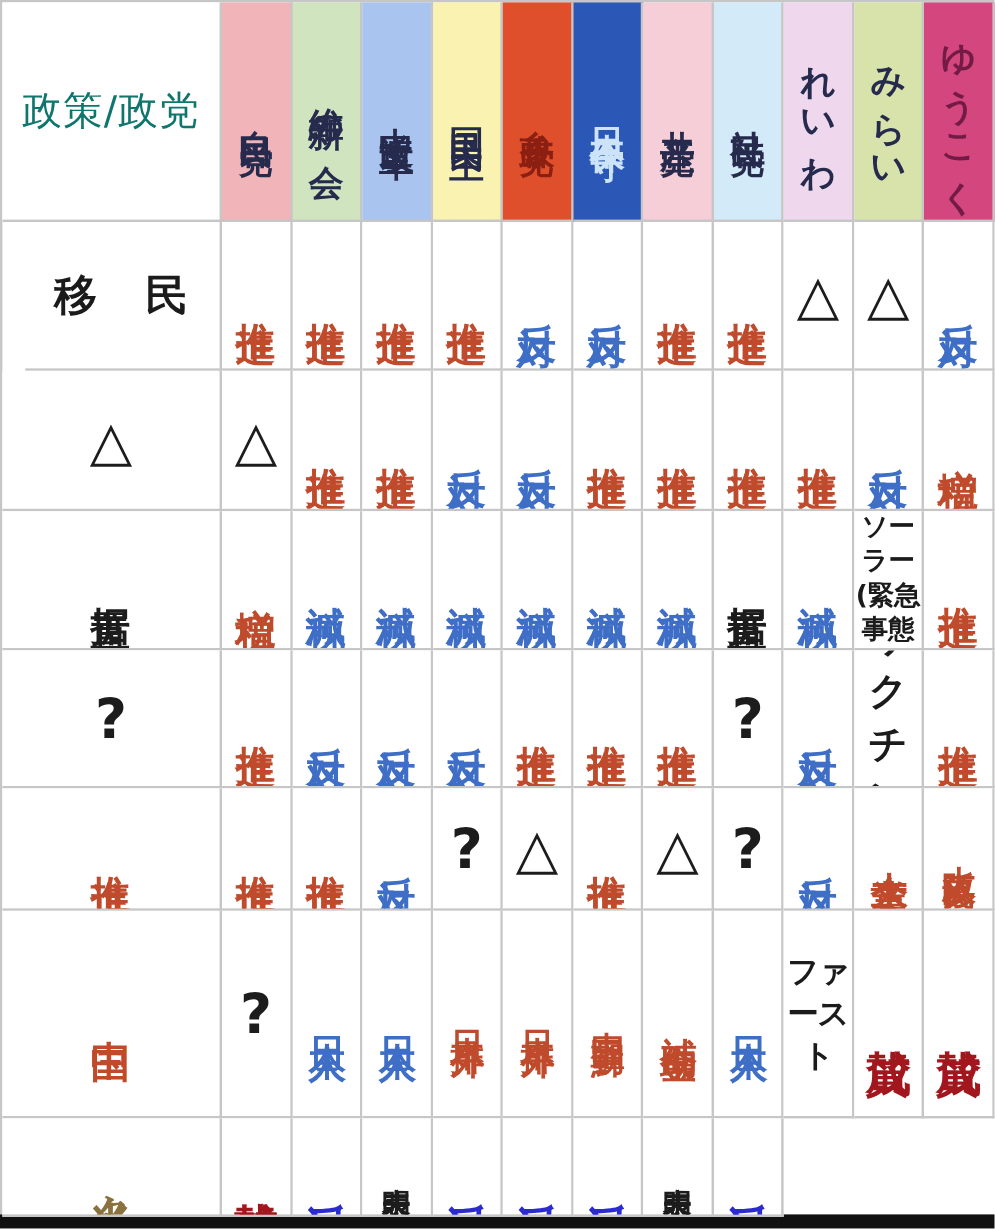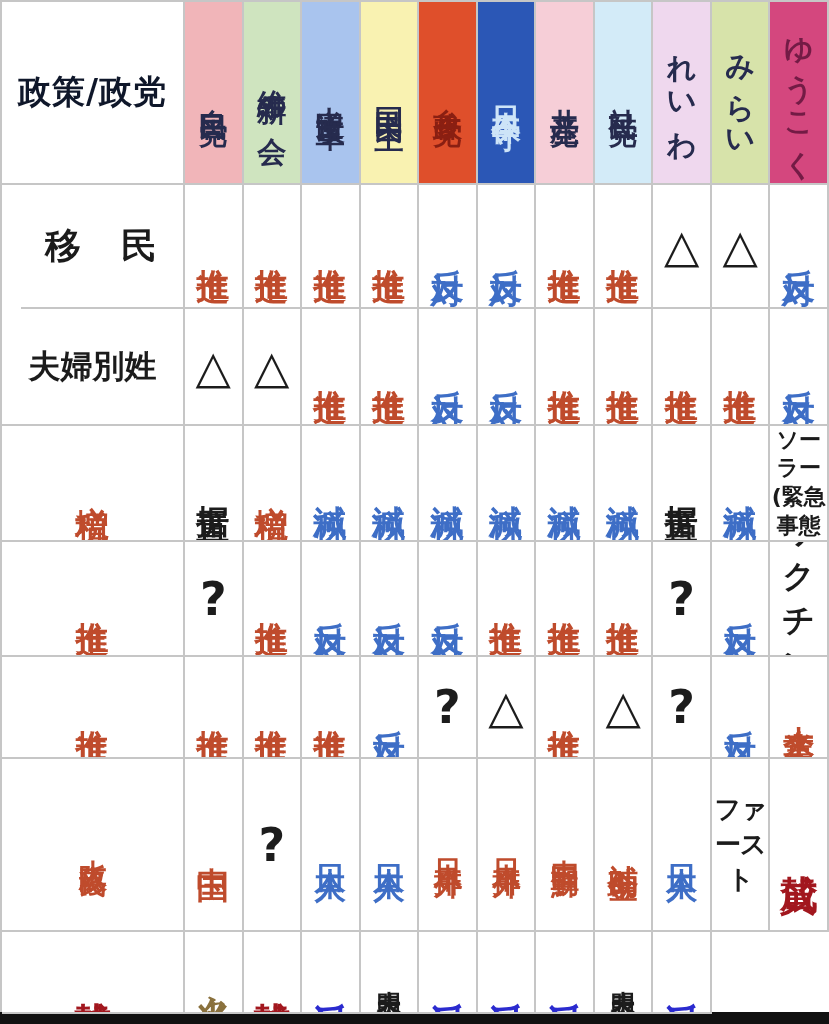--- a/index.html
+++ b/index.html
@@ -22,21 +22,21 @@
   }
   .cell{
     box-sizing:border-box;
     border-right:2px solid var(--grid-line,#c6c6c6);
     border-bottom:2px solid var(--grid-line,#c6c6c6);
     display:flex;align-items:center;justify-content:center;
     overflow:hidden;
     background:#ffffff;
   }
   .corner-cell{
-    font-size:33px;font-weight:700;color:#0f172a;letter-spacing:1px;
+    font-size:33px;font-weight:400;color:#0f766e;letter-spacing:1px;
   }
   .vtext{
     writing-mode:vertical-rl;
     text-orientation:upright;
     line-height:1;
   }
   .header-cell{
     font-weight:600;
     font-size:29px;
     letter-spacing:5px;
@@ -87,21 +87,20 @@
       <div class="cell value-cell vtext" style="color: rgb(191, 75, 44); font-size: 33px;">推進</div>
       <div class="cell value-cell vtext" style="color: rgb(191, 75, 44); font-size: 33px;">推進</div>
       <div class="cell value-cell vtext" style="color: rgb(191, 75, 44); font-size: 33px;">推進</div>
       <div class="cell value-cell vtext" style="color: rgb(62, 110, 198); font-size: 33px;">反対</div>
       <div class="cell value-cell vtext" style="color: rgb(62, 110, 198); font-size: 33px;">反対</div>
       <div class="cell value-cell vtext" style="color: rgb(191, 75, 44); font-size: 33px;">推進</div>
       <div class="cell value-cell vtext" style="color: rgb(191, 75, 44); font-size: 33px;">推進</div>
       <div class="cell value-cell single" style="color: rgb(28, 28, 28); font-size: 46px;">△</div>
       <div class="cell value-cell single" style="color: rgb(28, 28, 28); font-size: 46px;">△</div>
       <div class="cell value-cell vtext" style="color: rgb(62, 110, 198); font-size: 33px;">反対</div>
-      <div class="cell label-cell rlabel-1">夫婦別姓</div>
       <div class="cell value-cell single" style="color: rgb(28, 28, 28); font-size: 46px;">△</div>
       <div class="cell value-cell single" style="color: rgb(28, 28, 28); font-size: 46px;">△</div>
       <div class="cell value-cell vtext" style="color: rgb(191, 75, 44); font-size: 33px;">推進</div>
       <div class="cell value-cell vtext" style="color: rgb(191, 75, 44); font-size: 33px;">推進</div>
       <div class="cell value-cell vtext" style="color: rgb(62, 110, 198); font-size: 33px;">反対</div>
       <div class="cell value-cell vtext" style="color: rgb(62, 110, 198); font-size: 33px;">反対</div>
       <div class="cell value-cell vtext" style="color: rgb(191, 75, 44); font-size: 33px;">推進</div>
       <div class="cell value-cell vtext" style="color: rgb(191, 75, 44); font-size: 33px;">推進</div>
       <div class="cell value-cell vtext" style="color: rgb(191, 75, 44); font-size: 33px;">推進</div>
       <div class="cell value-cell vtext" style="color: rgb(191, 75, 44); font-size: 33px;">推進</div>

